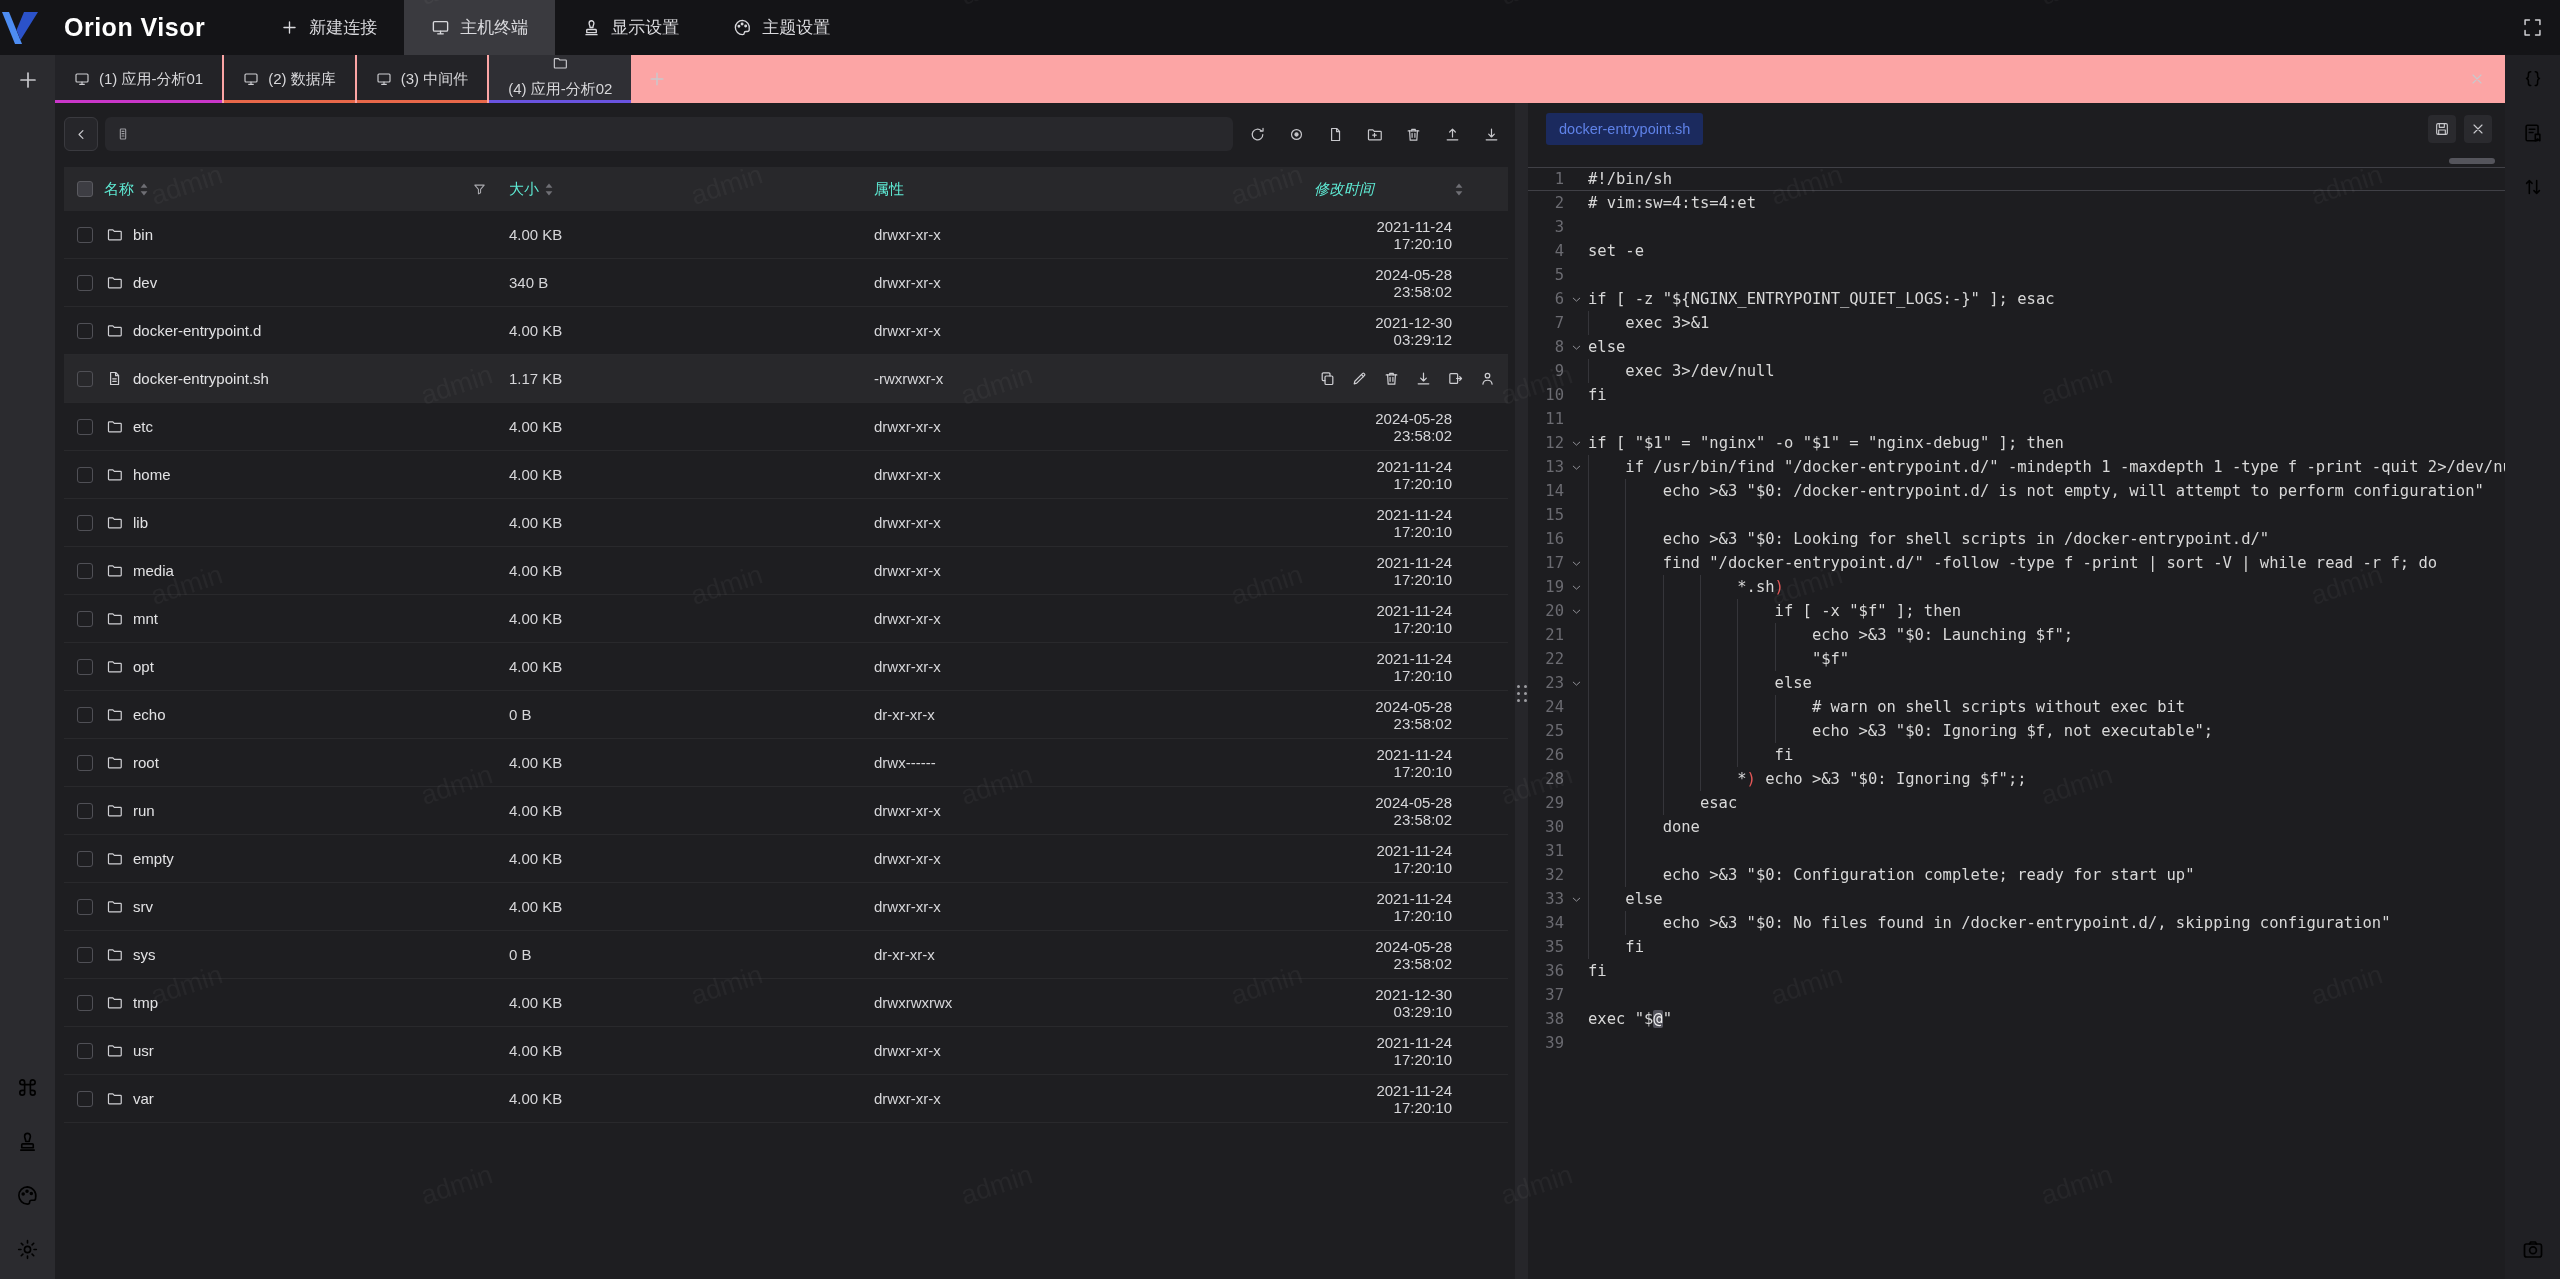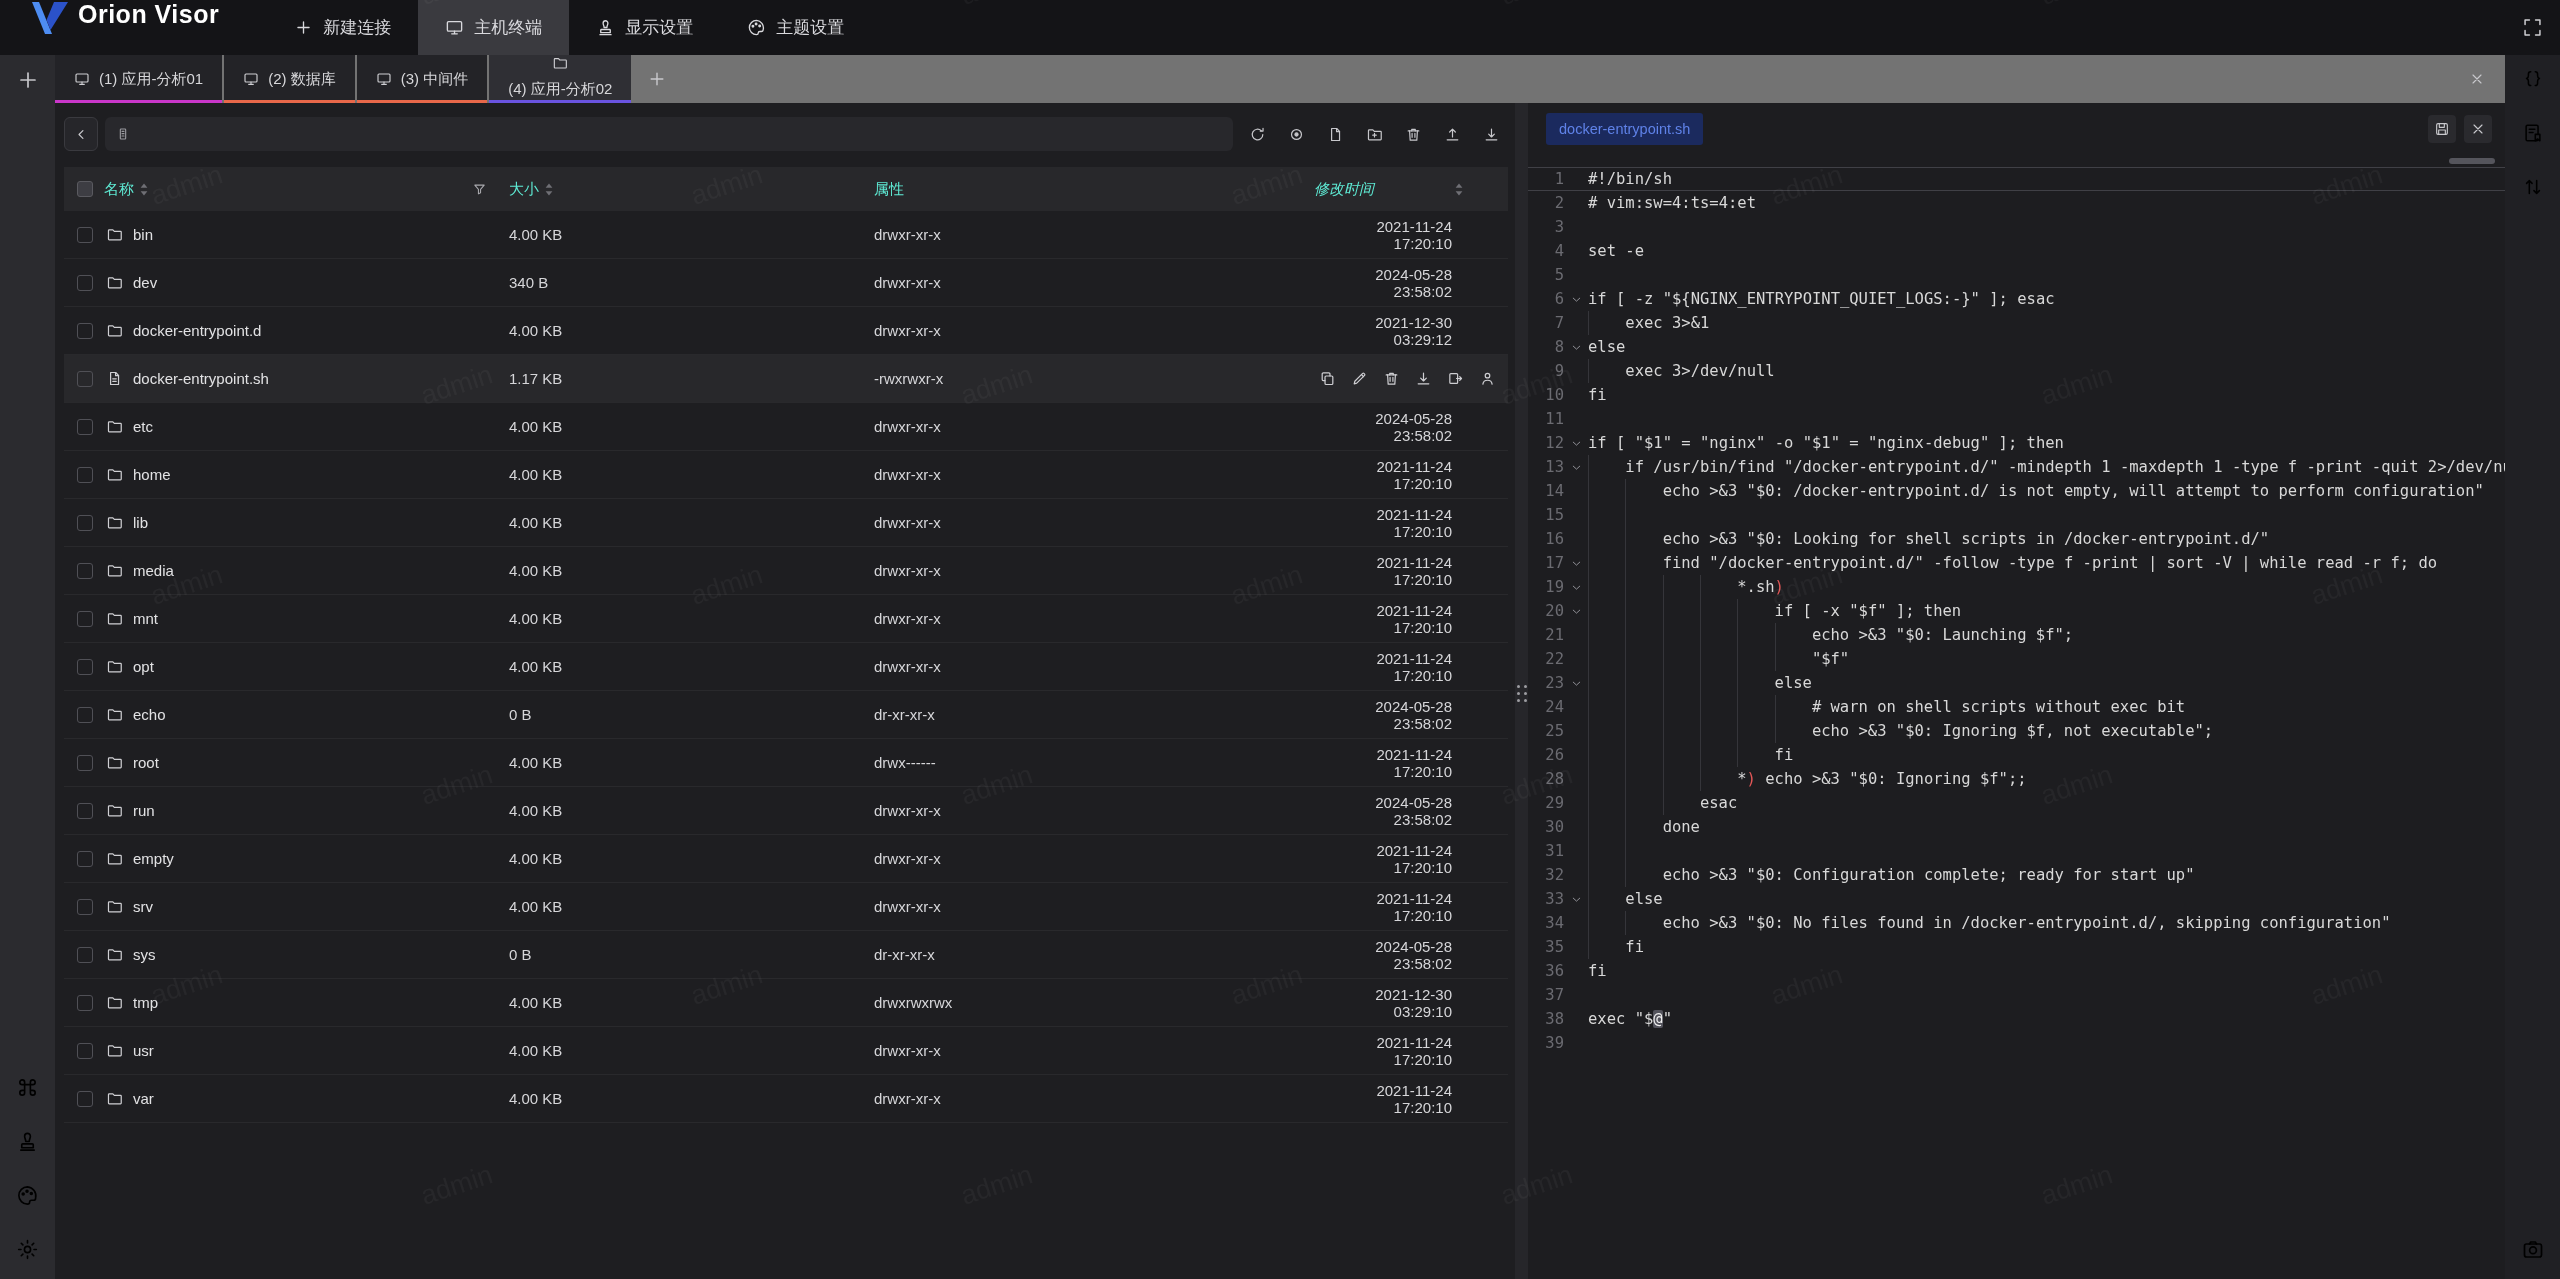--- a/index.html
+++ b/index.html
@@ -1,39 +1,39 @@
 <!DOCTYPE html>
 <html><head>
 <meta charset="utf-8">
 <style>
   * { margin:0; padding:0; box-sizing:border-box; }
   html,body { width:2560px; height:1279px; overflow:hidden; background:#1e1e21;
               font-family:"Liberation Sans","DejaVu Sans",sans-serif; }
 
   
   .navbar { height:55px; background:#141417; display:flex; align-items:stretch; position:relative; z-index:6; }
-  .brand { display:flex; align-items:flex-start; padding-left:30px; gap:8px; }
+  .brand { display:flex; align-items:center; gap:24px; }
   .brand-title { color:#ffffff; font-size:25px; font-weight:bold; letter-spacing:.5px; }
   .nav-items { display:flex; margin-left:48px; }
   .nav-item { display:flex; align-items:center; gap:10px; padding:0 27px; color:#d9d9dd; font-size:17px; cursor:pointer; }
   .nav-item.active { background:#3a3a3f; }
   .nav-right { margin-left:auto; width:55px; display:flex; align-items:center; justify-content:center; color:#cfcfd3; }
 
   
   .app-body { display:flex; height:1224px; }
 
   .sidebar-left { width:55px; background:#2b2b2f; display:flex; flex-direction:column; align-items:center; padding:13px 0 18px 0; flex-shrink:0; }
   .sidebar-left .sb-icon { color:#c6c6ca; }
   .sb-bottom { margin-top:auto; display:flex; flex-direction:column; align-items:center; gap:31px; }
   .sb-icon { cursor:pointer; display:flex; }
 
   .content { flex:1; display:flex; flex-direction:column; min-width:0; }
 
   
-  .tabbar { height:48px; background:#737373; display:flex; align-items:stretch; flex-shrink:0; }
+  .tabbar { height:48px; background:#fca5a5; display:flex; align-items:stretch; flex-shrink:0; }
   .tab { position:relative; display:flex; align-items:center; gap:9px; padding:0 19px; margin-right:2px;
          background:#232327; color:#d7d7da; font-size:15px; cursor:pointer; }
   .tab.active { background:#2f2f34;flex-direction:column; }
   .tab-underline { position:absolute; left:0; right:0; bottom:0; height:3px; }
   .tab-icon { display:flex; color:#cfcfd3; }
   .tab-add { width:48px; display:flex; align-items:center; justify-content:center; color:#c9c9cd; cursor:pointer; }
   .tabbar-close { margin-left:auto; align-self:center; margin-right:20px; color:#c9c9cd; cursor:pointer; display:flex; }
 
   
   .panels { flex:1; display:flex; min-height:0; }

